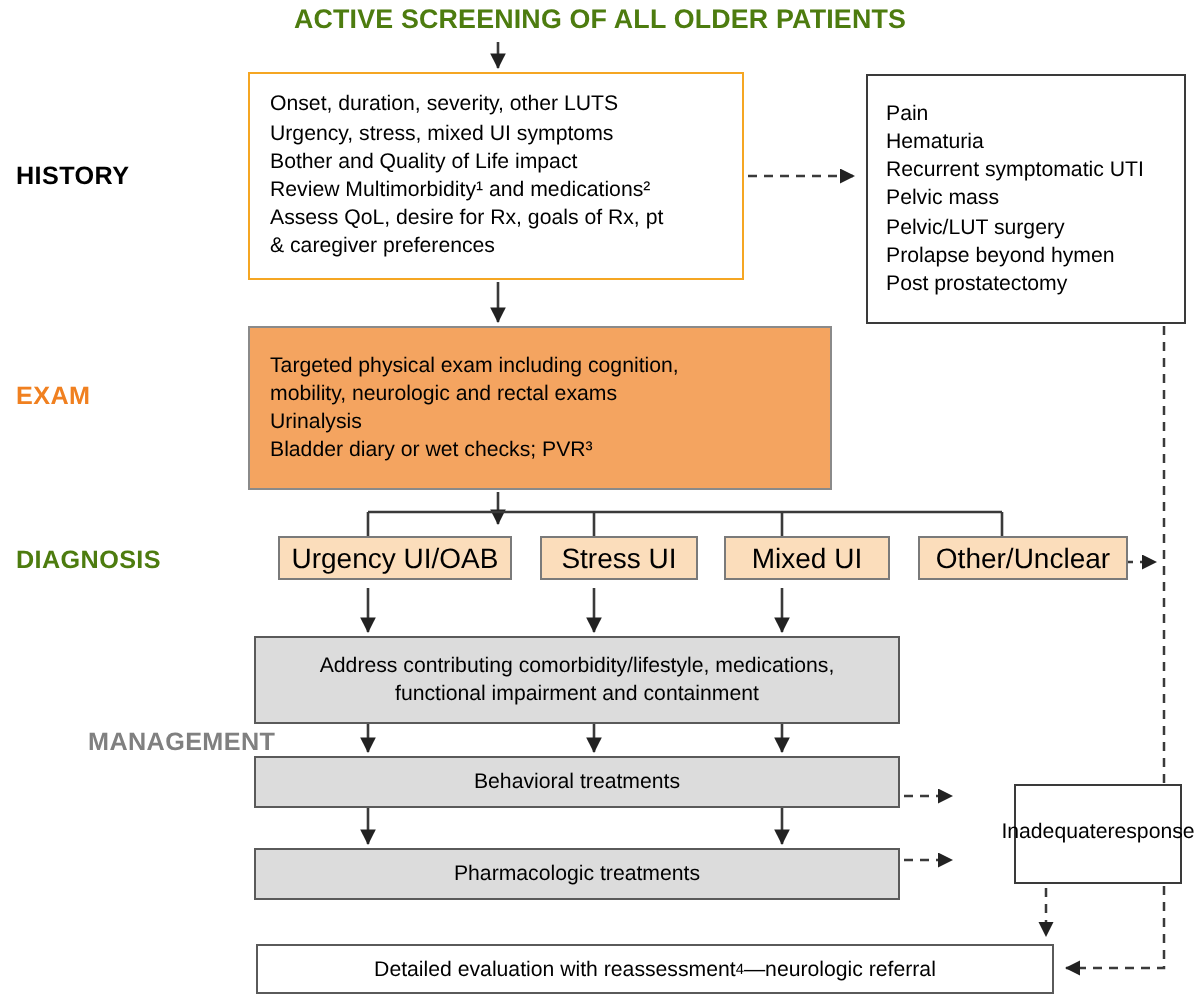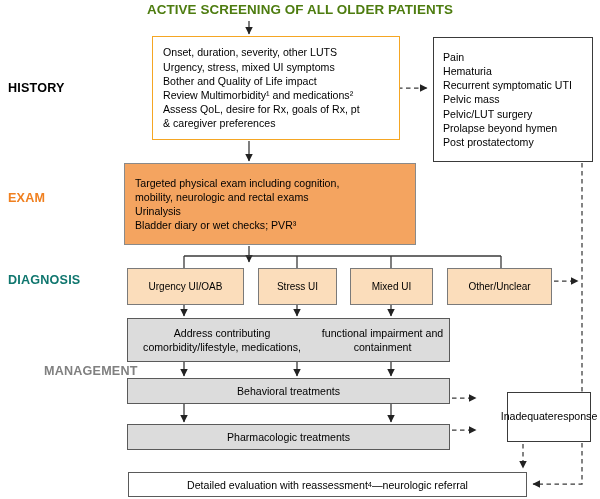--- a/index.html
+++ b/index.html
@@ -33,21 +33,21 @@
 
   
   .stage-label {
     font-size: 12.6px;
     font-weight: bold;
     letter-spacing: 0.2px;
     white-space: nowrap;
   }
   #label-history    { left: 8px;  top: 81px;  color: #000000; }
   #label-exam       { left: 8px;  top: 191px; color: #F08020; text-align: right; }
-  #label-diagnosis  { left: 8px;  top: 273px; color: #0f766e; }
+  #label-diagnosis  { left: 8px;  top: 273px; color: #4d7c0f; }
   #label-management { left: 8px;  top: 364px; color: #808080; padding-left: 36px; }
 
   
   .box {
     box-sizing: border-box;
     display: flex;
     flex-direction: column;
     justify-content: center;
     font-size: 10.6px;
     color: #000000;
@@ -55,21 +55,20 @@
   }
   .box .ln { white-space: nowrap; }
 
   
   #box-history {
     left: 124px; top: 36px;
     width: 248px; height: 104px;
     border: 1.3px solid #F5A623;
     background: #ffffff;
     padding: 4px 0 4px 10px;
-    margin-left: 28px;
   }
 
   
   #box-redflags {
     left: 433px; top: 37px;
     width: 160px; height: 125px;
     border: 1.2px solid #3a3a3a;
     background: #ffffff;
     padding: 4px 0 4px 9px;
   }
@@ -80,44 +79,45 @@
     width: 292px; height: 82px;
     border: 1.2px solid #8a8a8a;
     background: #F4A460;
     padding: 4px 0 4px 10px;
   }
 
   
   .dx-box {
     box-sizing: border-box;
     top: 268px;
-    height: 37px;
+    height: 22px;
     border: 1.1px solid #7a7a7a;
     background: #FBDDBB;
     display: flex;
     align-items: center;
     justify-content: center;
-    font-size: 10px;
+    font-size: 14px;
     color: #000;
     white-space: nowrap;
+    margin-left: 12px;
   }
   #dx-0 { left: 127px; width: 117px; }
   #dx-1 { left: 258px; width: 79px;  }
   #dx-2 { left: 350px; width: 83px;  }
   #dx-3 { left: 447px; width: 105px; }
 
   
   .mg-box {
     box-sizing: border-box;
     left: 127px;
     width: 323px;
     border: 1.2px solid #5a5a5a;
     background: #DCDCDC;
     display: flex;
-    flex-direction: row;
+    flex-direction: column;
     align-items: center;
     justify-content: center;
     font-size: 10.6px;
     color: #000;
     line-height: 14.4px;
     text-align: center;
   }
   #mg-address  { top: 318px; height: 44px; }
   #mg-behav    { top: 378px; height: 26px; }
   #mg-pharm    { top: 424px; height: 26px; }

